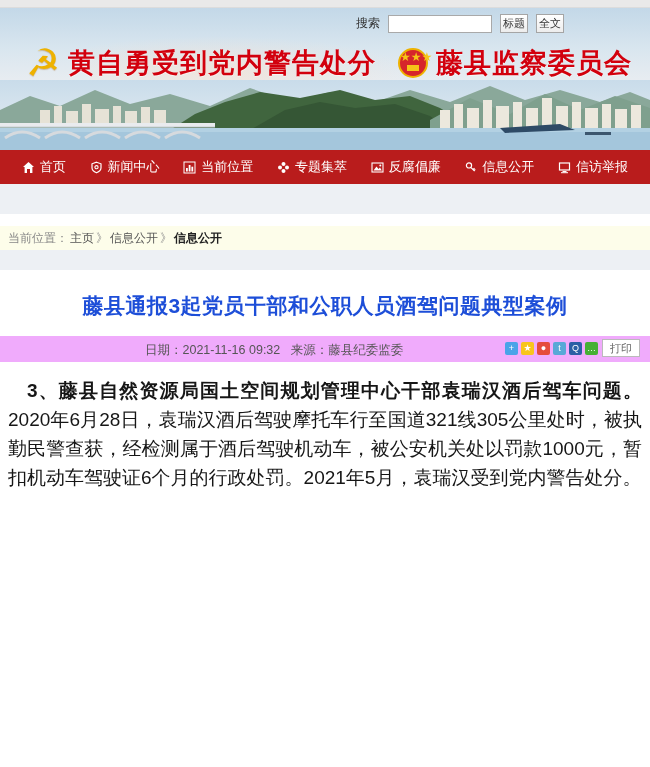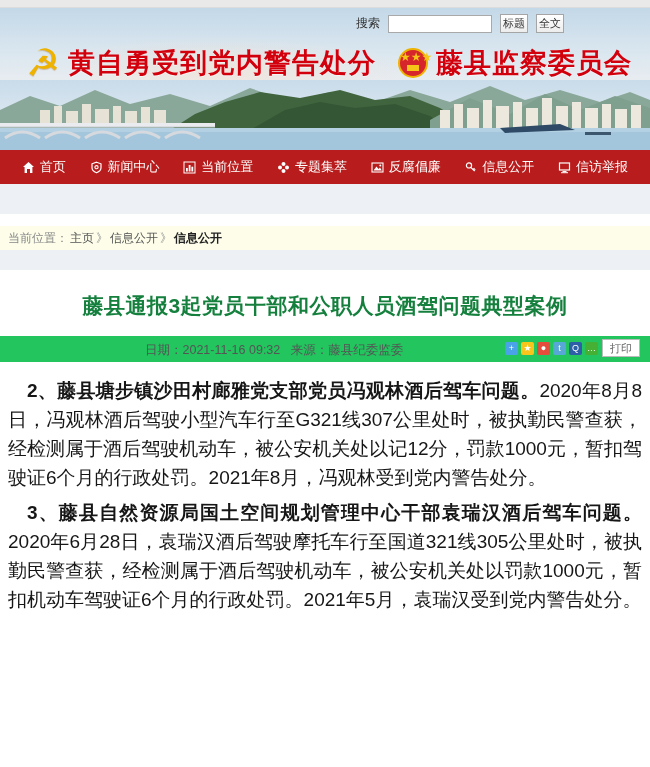--- a/index.html
+++ b/index.html
@@ -42,23 +42,23 @@
 
   .sub-strip { height:30px; background:#edf0f4; }
   .breadcrumb { height:24px; background:#fdfdea; display:flex; align-items:center; font-size:12px;
                 color:#888; padding-left:8px; gap:2px;margin-top:12px; }
   .crumb-link { color:#555; cursor:pointer; }
   .crumb-current { color:#222; font-weight:700; }
   .gap-strip { height:20px; background:#edf0f4; }
 
   
   .content { background:#fff; height:499px; overflow:hidden; position:relative; }
-  .article-title { margin-top:22px; text-align:center; font-size:21px; font-weight:700; color:#15803d;
+  .article-title { margin-top:22px; text-align:center; font-size:21px; font-weight:700; color:#1d4ed8;
                    letter-spacing:.5px; }
-  .date-bar { margin-top:16px; height:26px; background:#22c55e; position:relative; }
+  .date-bar { margin-top:16px; height:26px; background:#f0abfc; position:relative; }
   .date-meta { position:absolute; left:145px; top:6px; font-size:12.5px; color:#555; white-space:nowrap; }
   .share-group { position:absolute; right:52px; top:6px; display:flex; gap:3px; }
   .share-ic { width:13px; height:13px; border-radius:2px; color:#fff; font-size:9px; line-height:13px;
               text-align:center; cursor:pointer; overflow:hidden; }
   .print-btn { position:absolute; right:10px; top:3px; height:18px; padding:0 7px; font-size:11px; color:#666;
                background:#fff; border:1px solid #bbb; cursor:pointer; }
   .body-text { padding:14px 8px 0 8px; font-size:19px; line-height:29px; color:#161616; }
   .body-text p { text-indent:1em; margin-bottom:6px; text-align:justify; }
   .lead { font-weight:700; }
 
@@ -230,20 +230,19 @@
         <span class="share-ic" style="background:#f8c51c">★</span>
         <span class="share-ic" style="background:#e54c3c">●</span>
         <span class="share-ic" style="background:#58a8d7">t</span>
         <span class="share-ic" style="background:#2c5fa5">Q</span>
         <span class="share-ic" style="background:#46b035">…</span>
       </span>
       <button class="print-btn">打印</button>
     </div>
 
     <div class="body-text">
-      <p><span class="lead">2、藤县塘步镇沙田村廊雅党支部党员冯观林酒后驾车问题。</span><span>2020年8月8日，冯观林酒后驾驶小型汽车行至G321线307公里处时，被执勤民警查获，经检测属于酒后驾驶机动车，被公安机关处以记12分，罚款1000元，暂扣驾驶证6个月的行政处罚。2021年8月，冯观林受到党内警告处分。</span></p>
       <p><span class="lead">3、藤县自然资源局国土空间规划管理中心干部袁瑞汉酒后驾车问题。</span><span>2020年6月28日，袁瑞汉酒后驾驶摩托车行至国道321线305公里处时，被执勤民警查获，经检测属于酒后驾驶机动车，被公安机关处以罚款1000元，暂扣机动车驾驶证6个月的行政处罚。2021年5月，袁瑞汉受到党内警告处分。</span></p>
     </div>
   </div>
 
   <div class="bottom-strip"></div>
 
 </div>
 
 </body></html>

